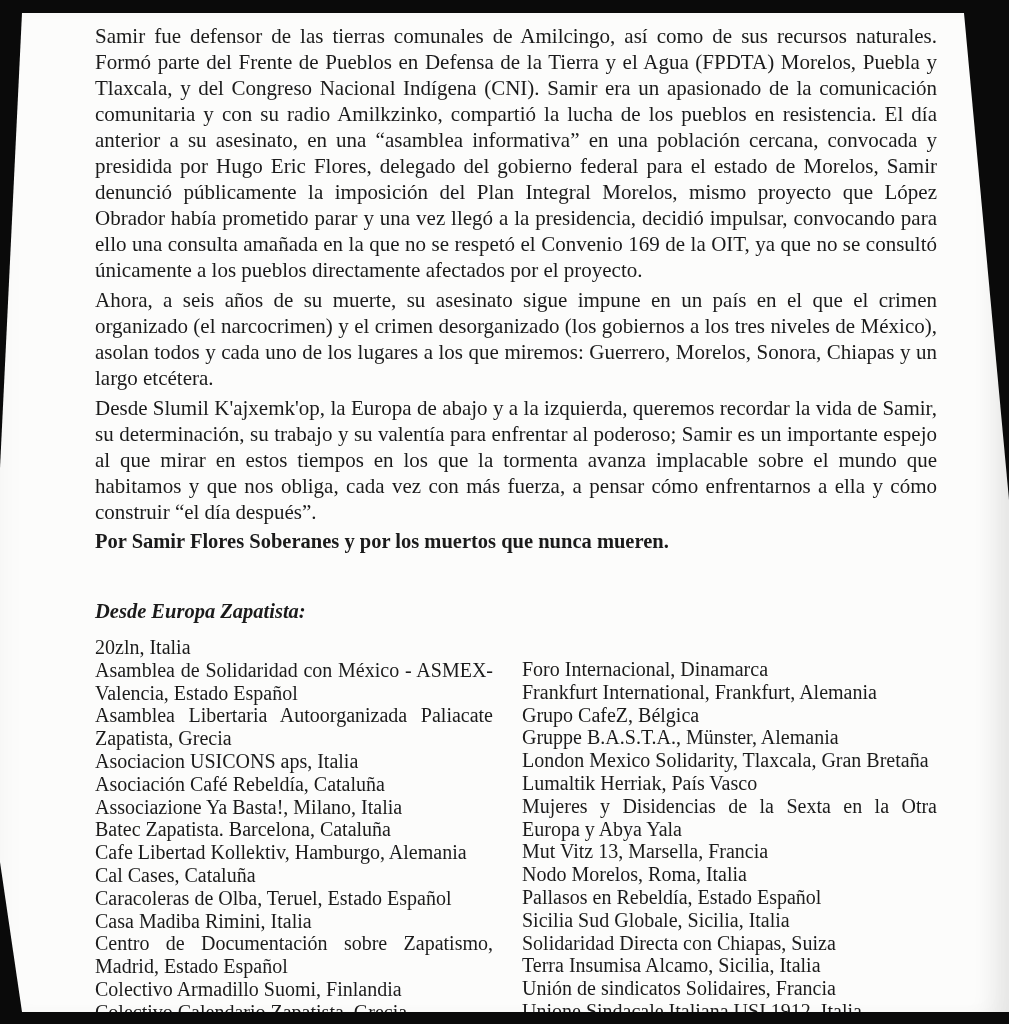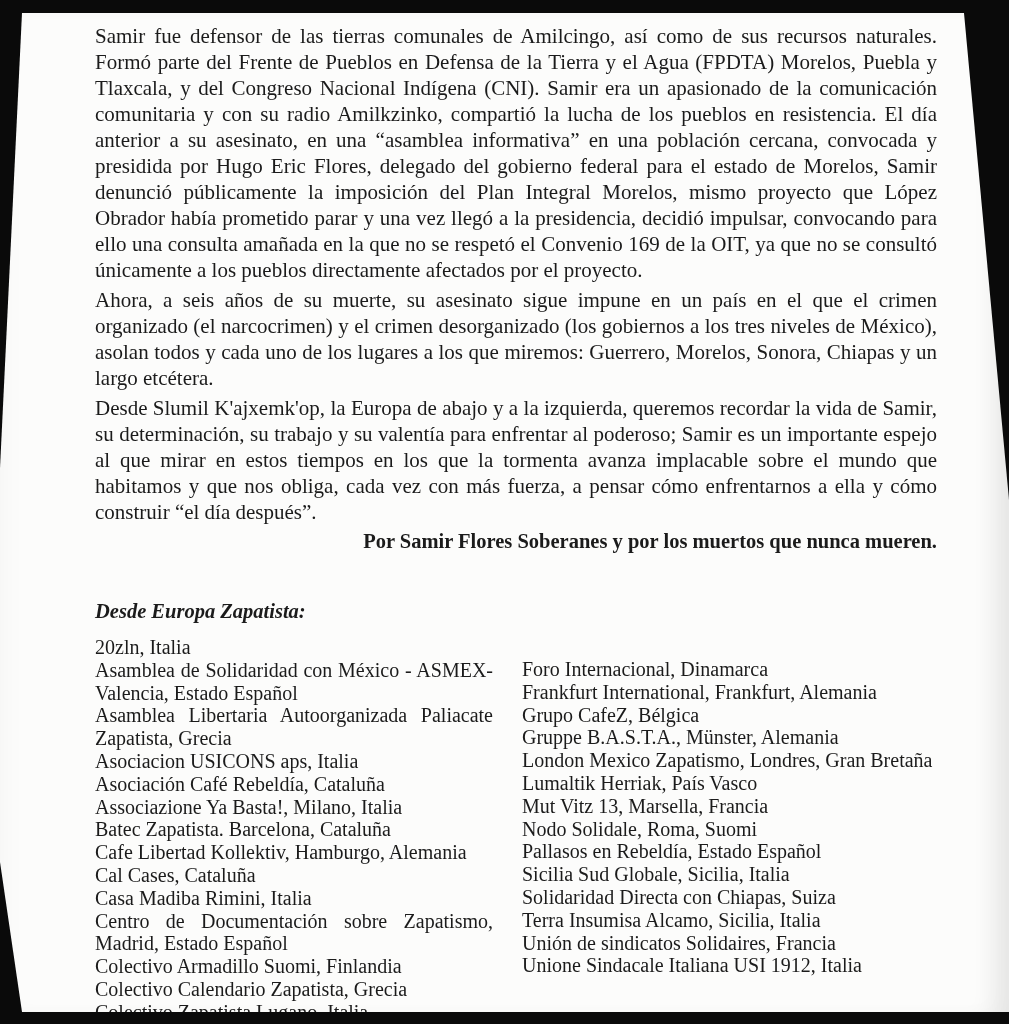--- a/index.html
+++ b/index.html
@@ -45,21 +45,21 @@
     margin: 0 0 4px 0;
     font-size: 21px;
     line-height: 26px;
     text-align: justify;
   }
   p.dedication {
     margin: 0;
     font-size: 20.5px;
     line-height: 25.5px;
     font-weight: bold;
-    text-align: right;
+    text-align: left;
   }
   .section-heading {
     margin: 44px 0 12px 0;
     font-size: 20.5px;
     line-height: 25.5px;
     font-weight: bold;
     font-style: italic;
   }
   .columns {
     display: flex;
@@ -97,35 +97,37 @@
       <div class="col-left">
           <p class="sig-item">20zln, Italia</p>
           <p class="sig-item">Asamblea de Solidaridad con México - ASMEX-Valencia, Estado Español</p>
           <p class="sig-item">Asamblea Libertaria Autoorganizada Paliacate Zapatista, Grecia</p>
           <p class="sig-item">Asociacion USICONS aps, Italia</p>
           <p class="sig-item">Asociación Café Rebeldía, Cataluña</p>
           <p class="sig-item">Associazione Ya Basta!, Milano, Italia</p>
           <p class="sig-item">Batec Zapatista. Barcelona, Cataluña</p>
           <p class="sig-item">Cafe Libertad Kollektiv, Hamburgo, Alemania</p>
           <p class="sig-item">Cal Cases, Cataluña</p>
+          <p class="sig-item">Caracoleras de Olba, Teruel, Estado Español</p>
           <p class="sig-item">Casa Madiba Rimini, Italia</p>
           <p class="sig-item">Centro de Documentación sobre Zapatismo, Madrid, Estado Español</p>
           <p class="sig-item">Colectivo Armadillo Suomi, Finlandia</p>
           <p class="sig-item">Colectivo Calendario Zapatista, Grecia</p>
           <p class="sig-item">Colectivo Zapatista Lugano, Italia</p>
         </div>
       <div class="col-right">
           <p class="sig-item">Foro Internacional, Dinamarca</p>
           <p class="sig-item">Frankfurt International, Frankfurt, Alemania</p>
           <p class="sig-item">Grupo CafeZ, Bélgica</p>
           <p class="sig-item">Gruppe B.A.S.T.A., Münster, Alemania</p>
-          <p class="sig-item">London Mexico Zapatismo, Londres, Gran Bretaña</p>
+          <p class="sig-item">London Mexico Solidarity, Tlaxcala, Gran Bretaña</p>
           <p class="sig-item">Lumaltik Herriak, País Vasco</p>
+          <p class="sig-item">Mujeres y Disidencias de la Sexta en la Otra Europa y Abya Yala</p>
           <p class="sig-item">Mut Vitz 13, Marsella, Francia</p>
-          <p class="sig-item">Nodo Solidale, Roma, Suomi</p>
+          <p class="sig-item">Nodo Morelos, Roma, Italia</p>
           <p class="sig-item">Pallasos en Rebeldía, Estado Español</p>
           <p class="sig-item">Sicilia Sud Globale, Sicilia, Italia</p>
           <p class="sig-item">Solidaridad Directa con Chiapas, Suiza</p>
           <p class="sig-item">Terra Insumisa Alcamo, Sicilia, Italia</p>
           <p class="sig-item">Unión de sindicatos Solidaires, Francia</p>
           <p class="sig-item">Unione Sindacale Italiana USI 1912, Italia</p>
         </div>
     </div>
 
   </div>

